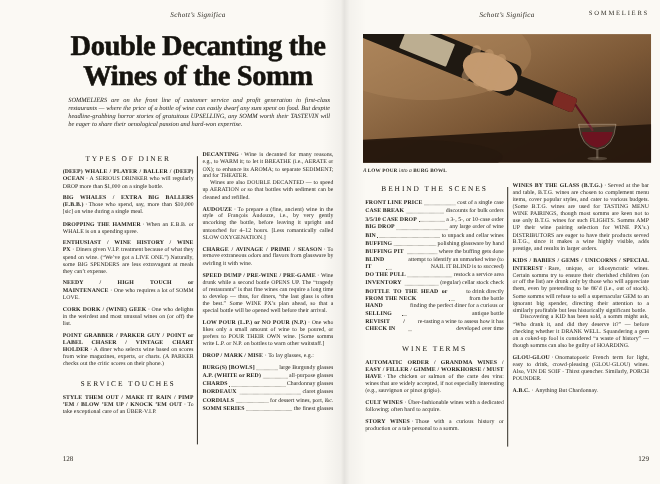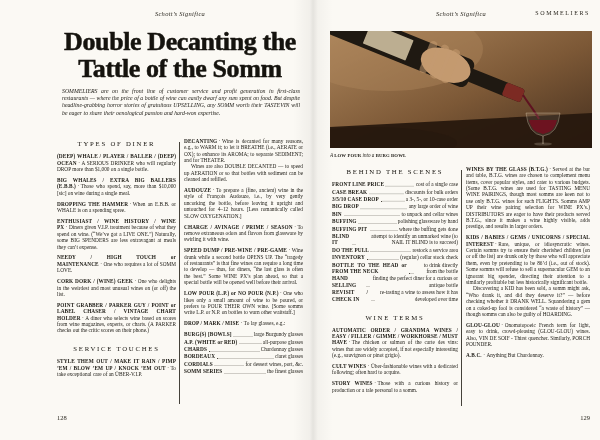--- a/index.html
+++ b/index.html
@@ -52,21 +52,21 @@
 </head>
 <body>
 
 <div class="spread">
   <div class="gutter"></div>
 
   <div class="runhead rh-left">Schott’s Significa</div>
 
   <h1 class="title">
     <span>Double Decanting the</span>
-    <span>Tattle of the Somm</span>
+    <span>Wines of the Somm</span>
   </h1>
 
   <div class="tbox intro" style="left:62px;top:88px;width:238px;height:42px;">
     <div class="inner">SOMMELIERS are on the front line of customer service and profit generation in first-class restaurants — where the price of a bottle of wine can easily dwarf any sum spent on food. But despite headline-grabbing horror stories of gratuitous UPSELLING, any SOMM worth their TASTEVIN will be eager to share their oenological passion and hard-won expertise.</div>
   </div>
 
   <div class="tbox" style="left:57px;top:138px;width:119px;height:272px;">
     <div class="inner">
       <div class="colhead">TYPES OF DINER</div>
       <div>

